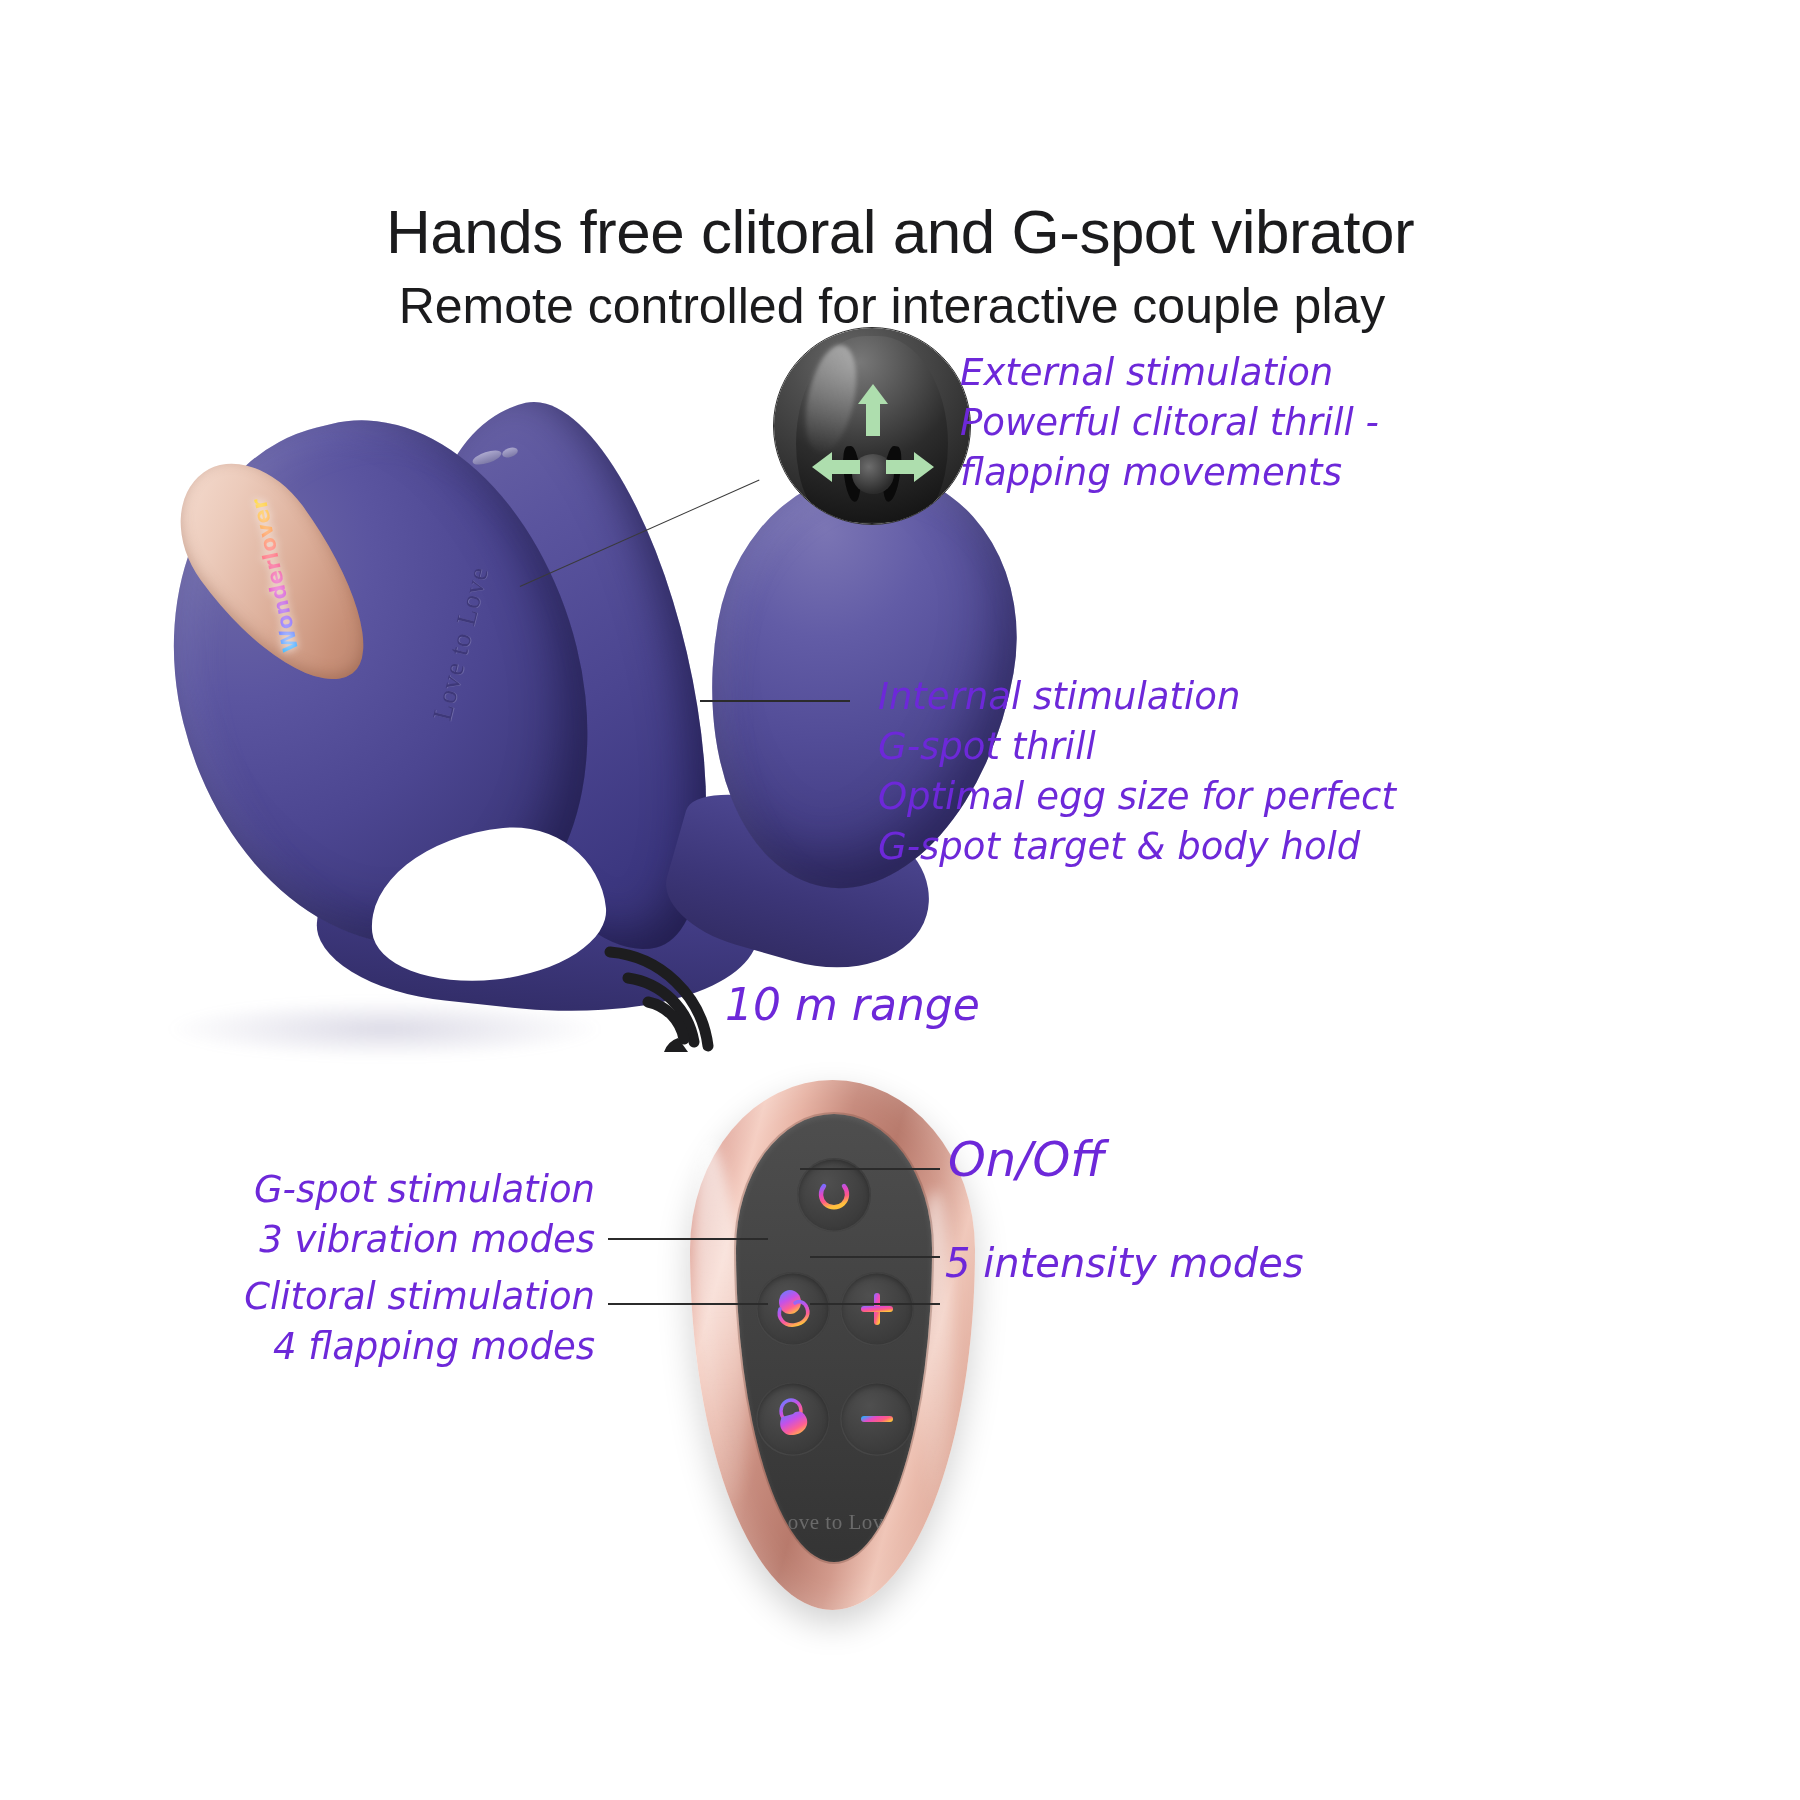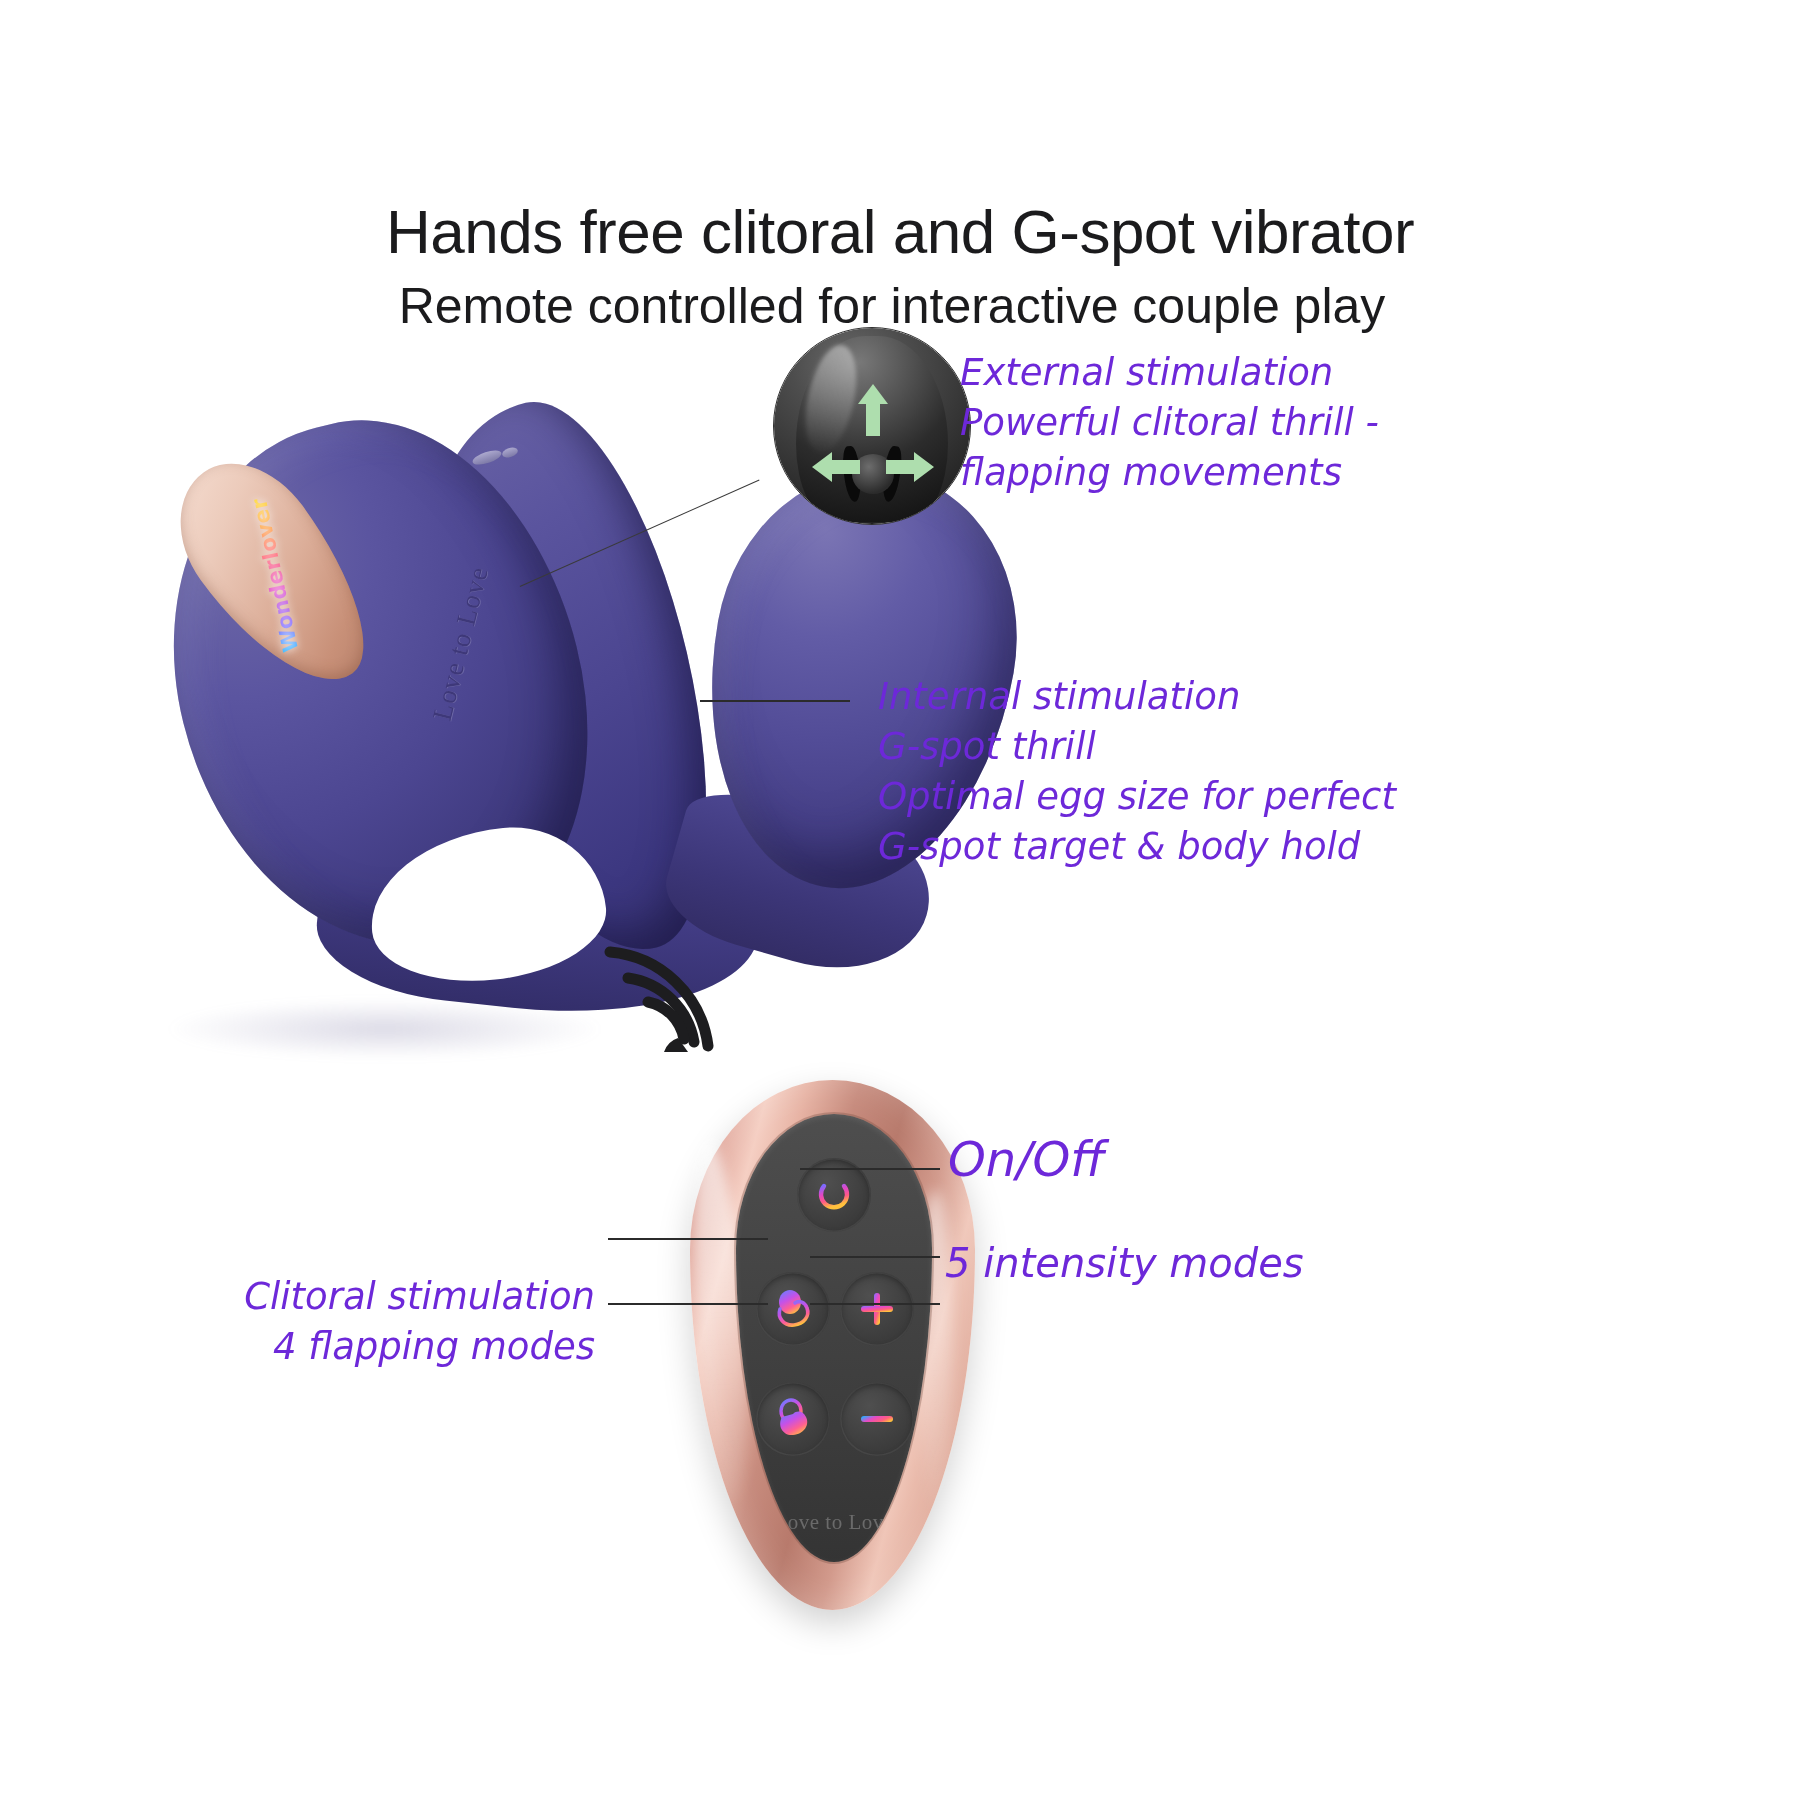--- a/index.html
+++ b/index.html
@@ -346,20 +346,21 @@
 G-spot target &amp; body hold</div>
 
   <svg class="abs wifi" viewBox="0 0 120 120">
     <g fill="none" stroke="#1d1d1f" stroke-width="11" stroke-linecap="round">
       <path d="M14 10 A108 108 0 0 1 112 104" transform="translate(-4,2)"></path>
       <path d="M30 36 A78 78 0 0 1 96 100" transform="translate(-2,2)"></path>
       <path d="M48 62 A46 46 0 0 1 84 99"></path>
     </g>
     <path d="M78 98 A22 22 0 0 0 64 112 L88 112 Z" fill="#1d1d1f"></path>
   </svg>
+  <div class="abs callout right" id="range-text">10 m range</div>
 
   <div class="abs remote-wrap">
     <div class="remote-shell">
       <div class="remote-gloss"></div>
       <div class="remote-gloss2"></div>
     </div>
 
     <div class="remote-face">
 
       <div class="btn" id="btn-power">
@@ -441,16 +442,18 @@
   </div>
 
   <div class="abs leader" style="left:800px;top:1168px;width:140px;"></div>
   <div class="abs leader" style="left:810px;top:1256px;width:130px;"></div>
   <div class="abs leader" style="left:810px;top:1303px;width:130px;"></div>
   <div class="abs leader" style="left:608px;top:1238px;width:160px;"></div>
   <div class="abs leader" style="left:608px;top:1303px;width:160px;"></div>
 
   <div class="abs callout right" id="onoff-text">On/Off</div>
   <div class="abs callout right" id="intensity-text">5 intensity modes</div>
+  <div class="abs callout leftal" id="gspot-text">G-spot stimulation
+3 vibration modes</div>
   <div class="abs callout leftal" id="clitoral-text">Clitoral stimulation
 4 flapping modes</div>
 
 </div>
 
 </body></html>

